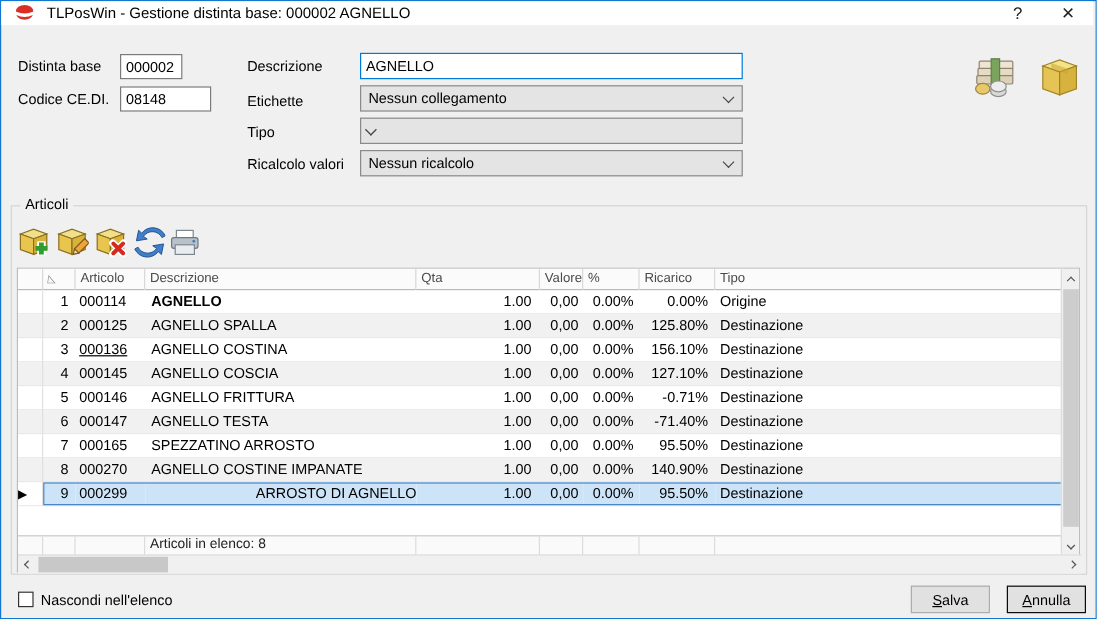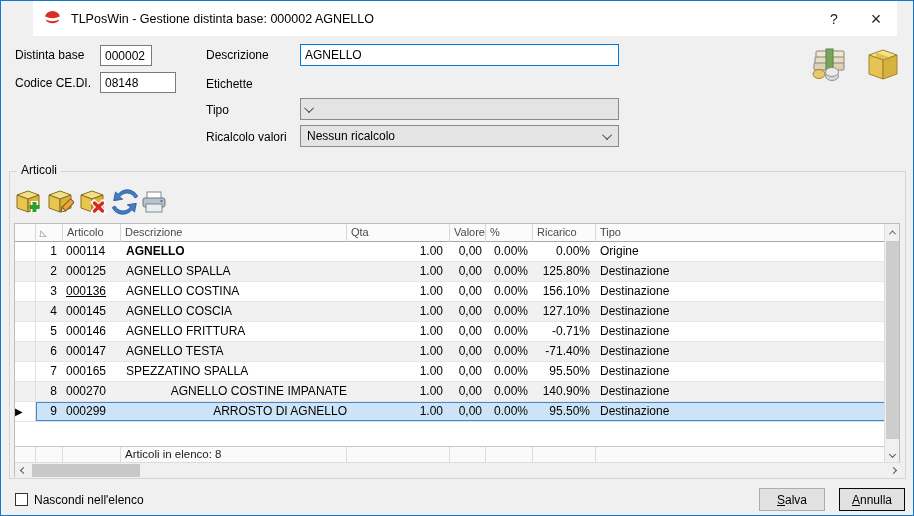--- a/index.html
+++ b/index.html
@@ -4,21 +4,21 @@
 <style>
   html,body{margin:0;padding:0;background:#cfd8e0;}
   *{box-sizing:border-box;}
   #window{
     position:relative;width:914px;height:516px;margin:0 auto;
     background:#f0f0f0;border:1px solid #1177d1;
     font-family:"Liberation Sans",sans-serif;font-size:12px;color:#000;
     overflow:hidden;
   }
   
-  .titlebar{position:absolute;left:0;top:0;right:16px;height:35px;background:#fff;display:flex;align-items:center;margin-left:32px;}
+  .titlebar{position:absolute;left:0;top:0;right:2px;height:20px;background:#fff;display:flex;align-items:center;}
   .app-icon{margin:0 9px 0 10px;width:19px;height:19px;flex:0 0 auto;}
   .title-text{font-size:12.5px;color:#000;white-space:nowrap;}
   .tb-spacer{flex:1;}
   .tb-btn{width:42px;height:31px;display:flex;align-items:center;justify-content:center;color:#222;cursor:default;}
   .tb-btn.help{font-size:14px;}
   .tb-btn.close{font-size:18px;line-height:1;}
   
   .lbl{position:absolute;white-space:nowrap;}
   .tfield{position:absolute;height:21px;background:#fff;border:1px solid #7a7a7a;font-family:"Liberation Sans",sans-serif;font-size:12px;padding:0 4px;color:#000;}
   .tfield.focused{border:1px solid #0078d7;height:22px;}
@@ -88,20 +88,24 @@
 
   <span class="lbl" style="left:14px;top:47px;">Distinta base</span>
   <input class="tfield" style="left: 99px; top: 44px; width: 52px;" value="000002">
   <span class="lbl" style="left:14px;top:75px;">Codice CE.DI.</span>
   <input class="tfield" style="left: 99px; top: 71px; width: 76px;" value="08148">
 
   <span class="lbl" style="left:205px;top:47px;">Descrizione</span>
   <input class="tfield focused" style="left: 299px; top: 43px; width: 319px;" value="AGNELLO">
 
   <span class="lbl" style="left:205px;top:76px;">Etichette</span>
+  <div class="combo" style="left:299px;top:70px;width:319px;">
+    <span class="cval">Nessun collegamento</span>
+    <span class="chev"></span>
+  </div>
 
   <span class="lbl" style="left:205px;top:102px;">Tipo</span>
   <div class="combo" style="left:299px;top:97px;width:319px;">
     <span class="chev"></span>
   </div>
 
   <span class="lbl" style="left:205px;top:129px;">Ricalcolo valori</span>
   <div class="combo" style="left:299px;top:124px;width:319px;">
     <span class="cval">Nessun ricalcolo</span>
     <span class="chev"></span>
@@ -261,32 +265,32 @@
           <span class="cell" style="width: 103px; text-align: right; padding-right: 7px;">1.00</span>
           <span class="cell" style="width: 36px; text-align: right; padding-right: 4px;">0,00</span>
           <span class="cell" style="width: 47px; text-align: right; padding-right: 5px;">0.00%</span>
           <span class="cell" style="width: 63px; text-align: right; padding-right: 6px;">-71.40%</span>
           <span class="cell" style="width: 290px; text-align: left; padding-left: 4px;">Destinazione</span>
         </div>
         <div class="grow" style="top: 138px;">
           <span class="cell c0" style="width: 21px; text-align: left;"></span>
           <span class="cell" style="width: 27px; text-align: right; padding-right: 6px;">7</span>
           <span class="cell" style="width: 58px; text-align: left; padding-left: 3px;">000165</span>
-          <span class="cell" style="width: 226px; text-align: left; padding-left: 5px;">SPEZZATINO SPALLA</span>
+          <span class="cell" style="width: 226px; text-align: left; padding-left: 5px;">SPEZZATINO ARROSTO</span>
           <span class="cell" style="width: 103px; text-align: right; padding-right: 7px;">1.00</span>
           <span class="cell" style="width: 36px; text-align: right; padding-right: 4px;">0,00</span>
           <span class="cell" style="width: 47px; text-align: right; padding-right: 5px;">0.00%</span>
           <span class="cell" style="width: 63px; text-align: right; padding-right: 6px;">95.50%</span>
           <span class="cell" style="width: 290px; text-align: left; padding-left: 4px;">Destinazione</span>
         </div>
         <div class="grow stripe" style="top: 158px;">
           <span class="cell c0" style="width: 21px; text-align: left;"></span>
           <span class="cell" style="width: 27px; text-align: right; padding-right: 6px;">8</span>
           <span class="cell" style="width: 58px; text-align: left; padding-left: 3px;">000270</span>
-          <span class="cell" style="width: 226px; text-align: right; padding-left: 5px;">AGNELLO COSTINE IMPANATE</span>
+          <span class="cell" style="width: 226px; text-align: left; padding-left: 5px;">AGNELLO COSTINE IMPANATE</span>
           <span class="cell" style="width: 103px; text-align: right; padding-right: 7px;">1.00</span>
           <span class="cell" style="width: 36px; text-align: right; padding-right: 4px;">0,00</span>
           <span class="cell" style="width: 47px; text-align: right; padding-right: 5px;">0.00%</span>
           <span class="cell" style="width: 63px; text-align: right; padding-right: 6px;">140.90%</span>
           <span class="cell" style="width: 290px; text-align: left; padding-left: 4px;">Destinazione</span>
         </div>
         <div class="grow sel" style="top: 178px;">
           <span class="cell c0" style="width: 21px; text-align: left;"><span class="pointer">▶</span></span>
           <span class="cell blue" style="width: 27px; text-align: right; padding-right: 6px;">9</span>
           <span class="cell blue" style="width: 58px; text-align: left; padding-left: 3px;">000299</span>

